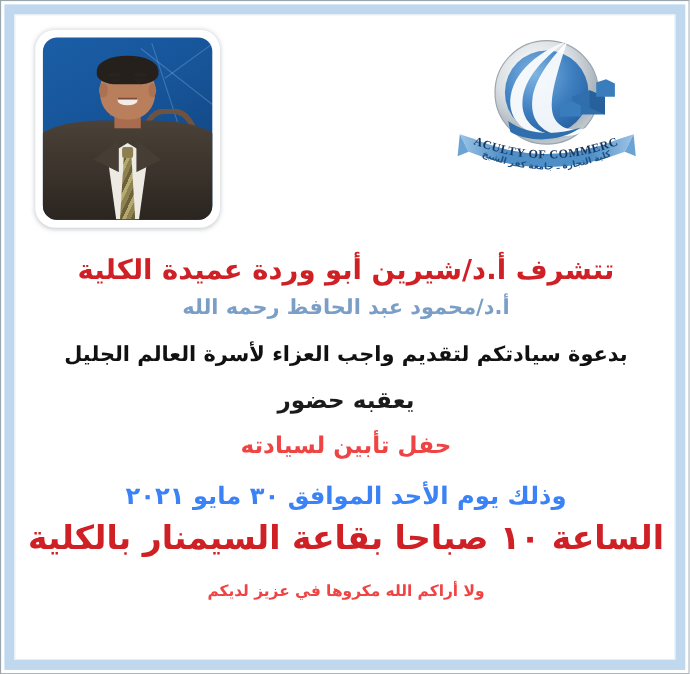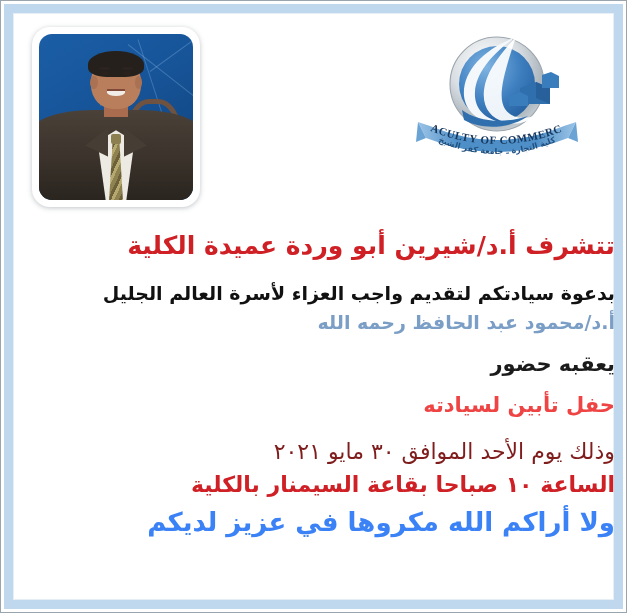--- a/index.html
+++ b/index.html
@@ -239,20 +239,21 @@
     height: 140px;
   }
   .logo-svg { display: block; width: 170px; height: 140px; }
 
   
   .body-text {
     position: absolute;
     left: 0;
     top: 205px;
     width: 601px;
+    text-align: center;
     direction: rtl;
   }
   .line {
     display: block;
     white-space: nowrap;
     line-height: 1.22;
   }
 
   .l-honour {
     color: #cf2026;
@@ -281,36 +282,36 @@
     margin-top: 18px;
   }
   .l-ceremony {
     color: #ef4444;
     font-size: 21px;
     font-weight: 700;
     margin-top: 16px;
     text-shadow: 0 1px 0 rgba(255,255,255,0.85);
   }
   .l-date {
-    color: #7f1d1d;
+    color: #3b82f6;
     font-size: 22px;
-    font-weight: 400;
+    font-weight: 700;
     margin-top: 20px;
   }
   .l-time {
     color: #cf2026;
-    font-size: 22px;
+    font-size: 30px;
     font-weight: 700;
     margin-top: 6px;
   }
   .l-closing {
-    color: #3b82f6;
-    font-size: 26px;
-    font-weight: 700;
-    margin-top: 8px;
+    color: #ef4444;
+    font-size: 14px;
+    font-weight: 700;
+    margin-top: 22px;
   }
 </style>
 </head>
 <body>
 
 <div class="card">
 
   <div class="frame-band"></div>
   <div class="frame-inner"></div>
 
@@ -400,23 +401,23 @@
             <textPath href="#bannerPathAr" startOffset="50%" text-anchor="middle">كلية التجارة ـ جامعة كفر الشيخ</textPath>
           </text>
         </svg>
       </div>
     </div>
 
     <div class="body-text">
 
       <span class="line l-honour">تتشرف أ.د/شيرين أبو وردة عميدة الكلية</span>
 
+      <span class="line l-deceased">أ.د/محمود عبد الحافظ رحمه الله</span>
+
       <span class="line l-invite">بدعوة سيادتكم لتقديم واجب العزاء لأسرة العالم الجليل</span>
-
-      <span class="line l-deceased">أ.د/محمود عبد الحافظ رحمه الله</span>
 
       <span class="line l-followed">يعقبه حضور</span>
 
       <span class="line l-ceremony">حفل تأبين لسيادته</span>
 
       <span class="line l-date">وذلك يوم الأحد الموافق ٣٠ مايو ٢٠٢١</span>
 
       <span class="line l-time">الساعة ١٠ صباحا بقاعة السيمنار بالكلية</span>
 
       <span class="line l-closing">ولا أراكم الله مكروها في عزيز لديكم</span>

